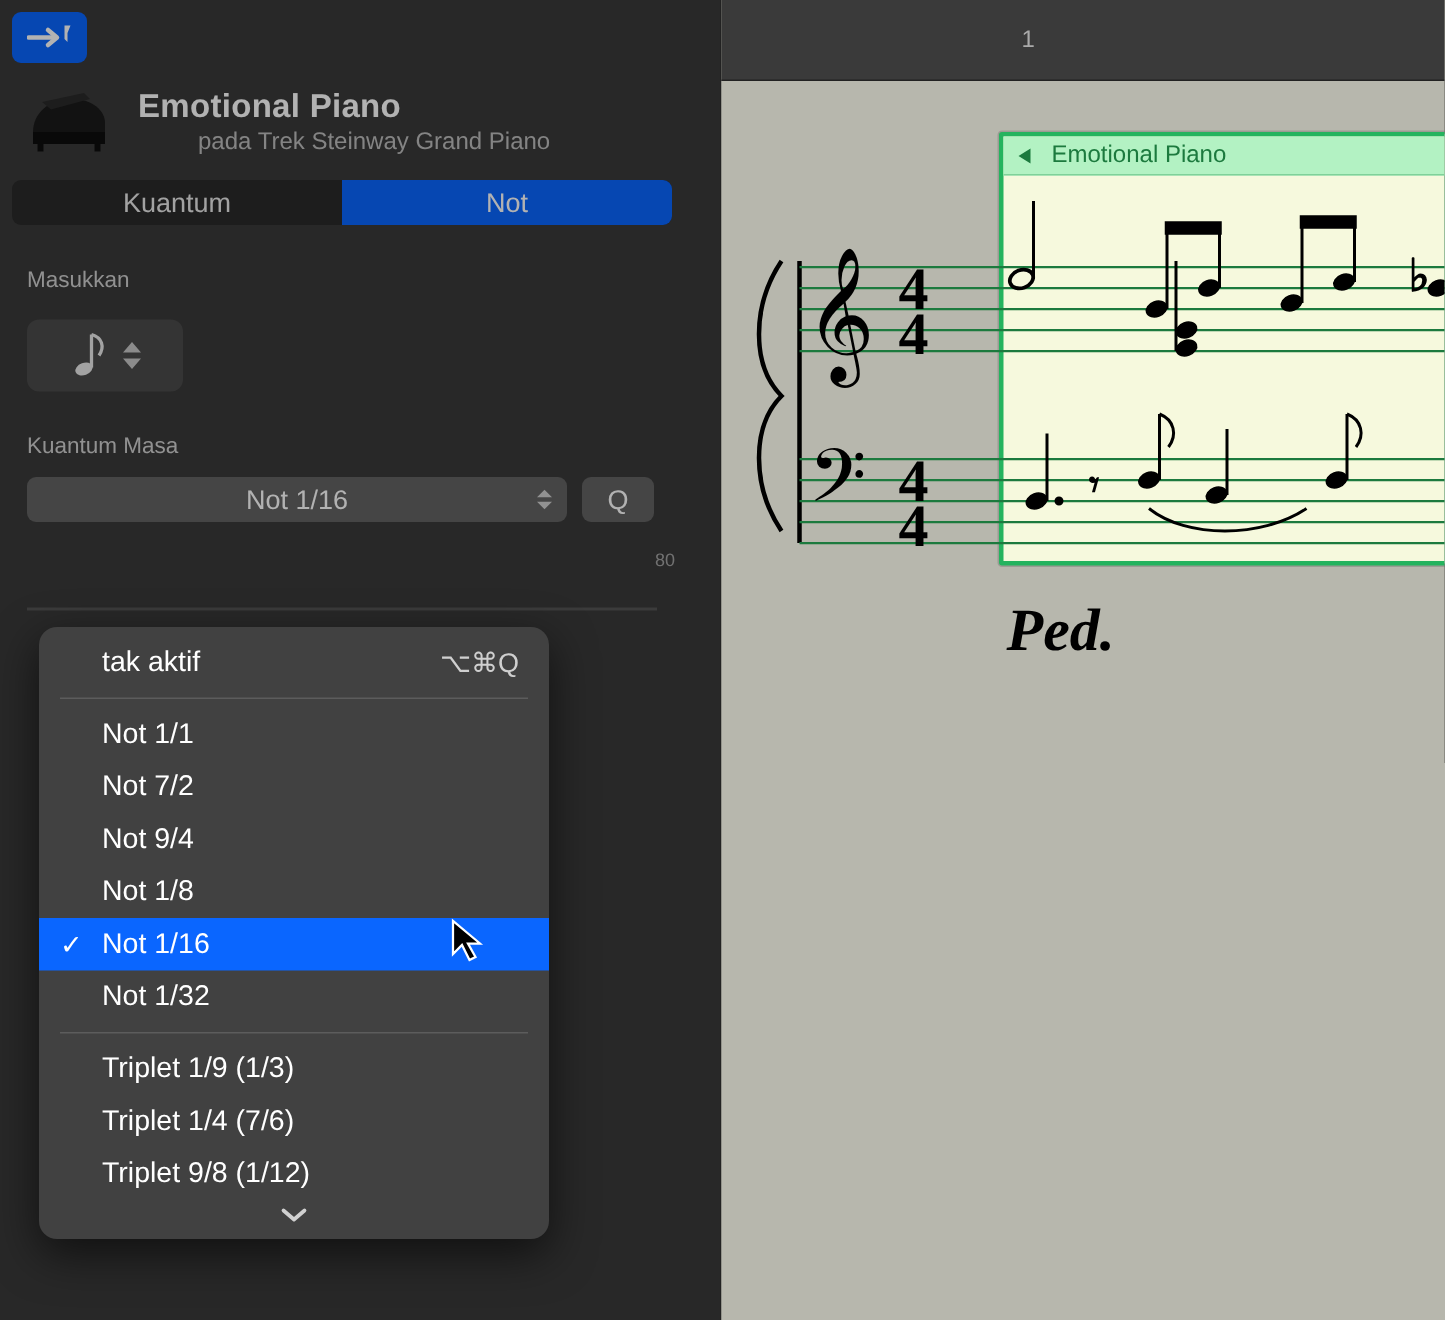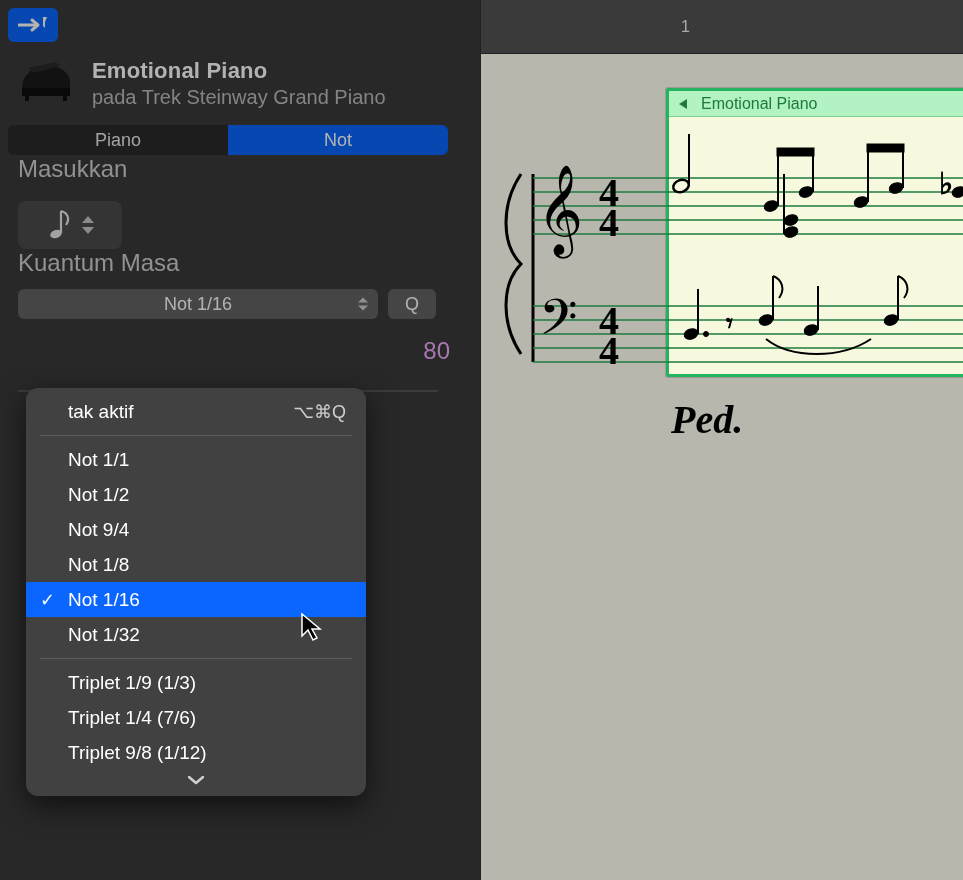--- a/index.html
+++ b/index.html
@@ -70,22 +70,23 @@
   }
 
   .header-text .title {
     color: #fff;
     font-size: 22px;
     font-weight: 600;
     letter-spacing: .2px;
   }
   .header-text .subtitle {
     color: #bdbdbd;
-    font-size: 20px;
+    font-size: 16px;
     margin-top: 2px;
+    margin-left: 40px;
   }
 
   .segmented {
     display: flex;
     background: #2a2a2a;
     border-radius: 6px;
     width: 440px;
     height: 30px;
     margin-top: 16px;
     overflow: hidden;
@@ -100,21 +101,22 @@
     cursor: pointer;
   }
   .seg.active {
     background: #0a66ff;
     color: #fff;
     text-align: center;
   }
 
   .section-label {
     color: #d0d0d0;
-    font-size: 24px;
+    font-size: 15px;
+    margin-top: 28px;
     padding-left: 10px;
   }
 
   .insert-row {
     margin-top: 18px;
     padding-left: 10px;
     display: flex;
     gap: 12px;
   }
   .note-picker {
@@ -189,36 +191,36 @@
   }
 
   .strength-row {
     display: flex;
     align-items: center;
     justify-content: flex-end;
     margin-top: 18px;
     padding-right: 22px;
   }
   .strength-value {
-    color: #f0abfc;
-    font-size: 24px;
+    color: #a3a3a3;
+    font-size: 12px;
   }
   .under-line {
     height: 2px;
     background: #555;
     width: 420px;
     margin-left: 10px;
     margin-top: 25px;
   }
 
   
   .dropdown {
     position: absolute;
     left: 26px;
-    top: 388px;
+    top: 418px;
     width: 340px;
     background: #414141;
     border-radius: 12px;
     box-shadow: 0 10px 30px rgba(0,0,0,.6);
     padding: 6px 0 2px 0;
     z-index: 50;
   }
   .dd-item {
     display: flex;
     align-items: center;
@@ -372,21 +374,21 @@
             <path d="M12 10 L40 4 L44 8 L18 15 Z" fill="#2a2a2a"></path>
           </svg>
         </div>
         <div class="header-text">
           <div class="title">Emotional Piano</div>
           <div class="subtitle">pada Trek Steinway Grand Piano</div>
         </div>
       </div>
 
       <div class="segmented">
-        <div class="seg">Piano</div>
+        <div class="seg">Kuantum</div>
         <div class="seg active">Not</div>
       </div>
     </div>
 
     <div class="section-label">Masukkan</div>
     <div class="insert-row">
       <div class="note-picker">
         <svg width="26" height="36" viewBox="0 0 26 36">
           <path d="M15 4 L15 26" stroke="#e8e8e8" stroke-width="2.2"></path>
           <ellipse cx="10" cy="27" rx="6" ry="4" fill="#e8e8e8" transform="rotate(-20 10 27)"></ellipse>
@@ -422,21 +424,21 @@
       <div class="dd-item">
         <span>tak aktif</span>
         <span class="shortcut">⌥⌘Q</span>
       </div>
       <div class="dd-sep"></div>
 
       <div class="dd-item">
         <span>Not 1/1</span>
       </div>
       <div class="dd-item">
-        <span>Not 1/2</span>
+        <span>Not 7/2</span>
       </div>
       <div class="dd-item">
         <span>Not 9/4</span>
       </div>
       <div class="dd-item">
         <span>Not 1/8</span>
       </div>
       <div class="dd-item selected">
         <span class="check">✓</span>
         <span>Not 1/16</span>

